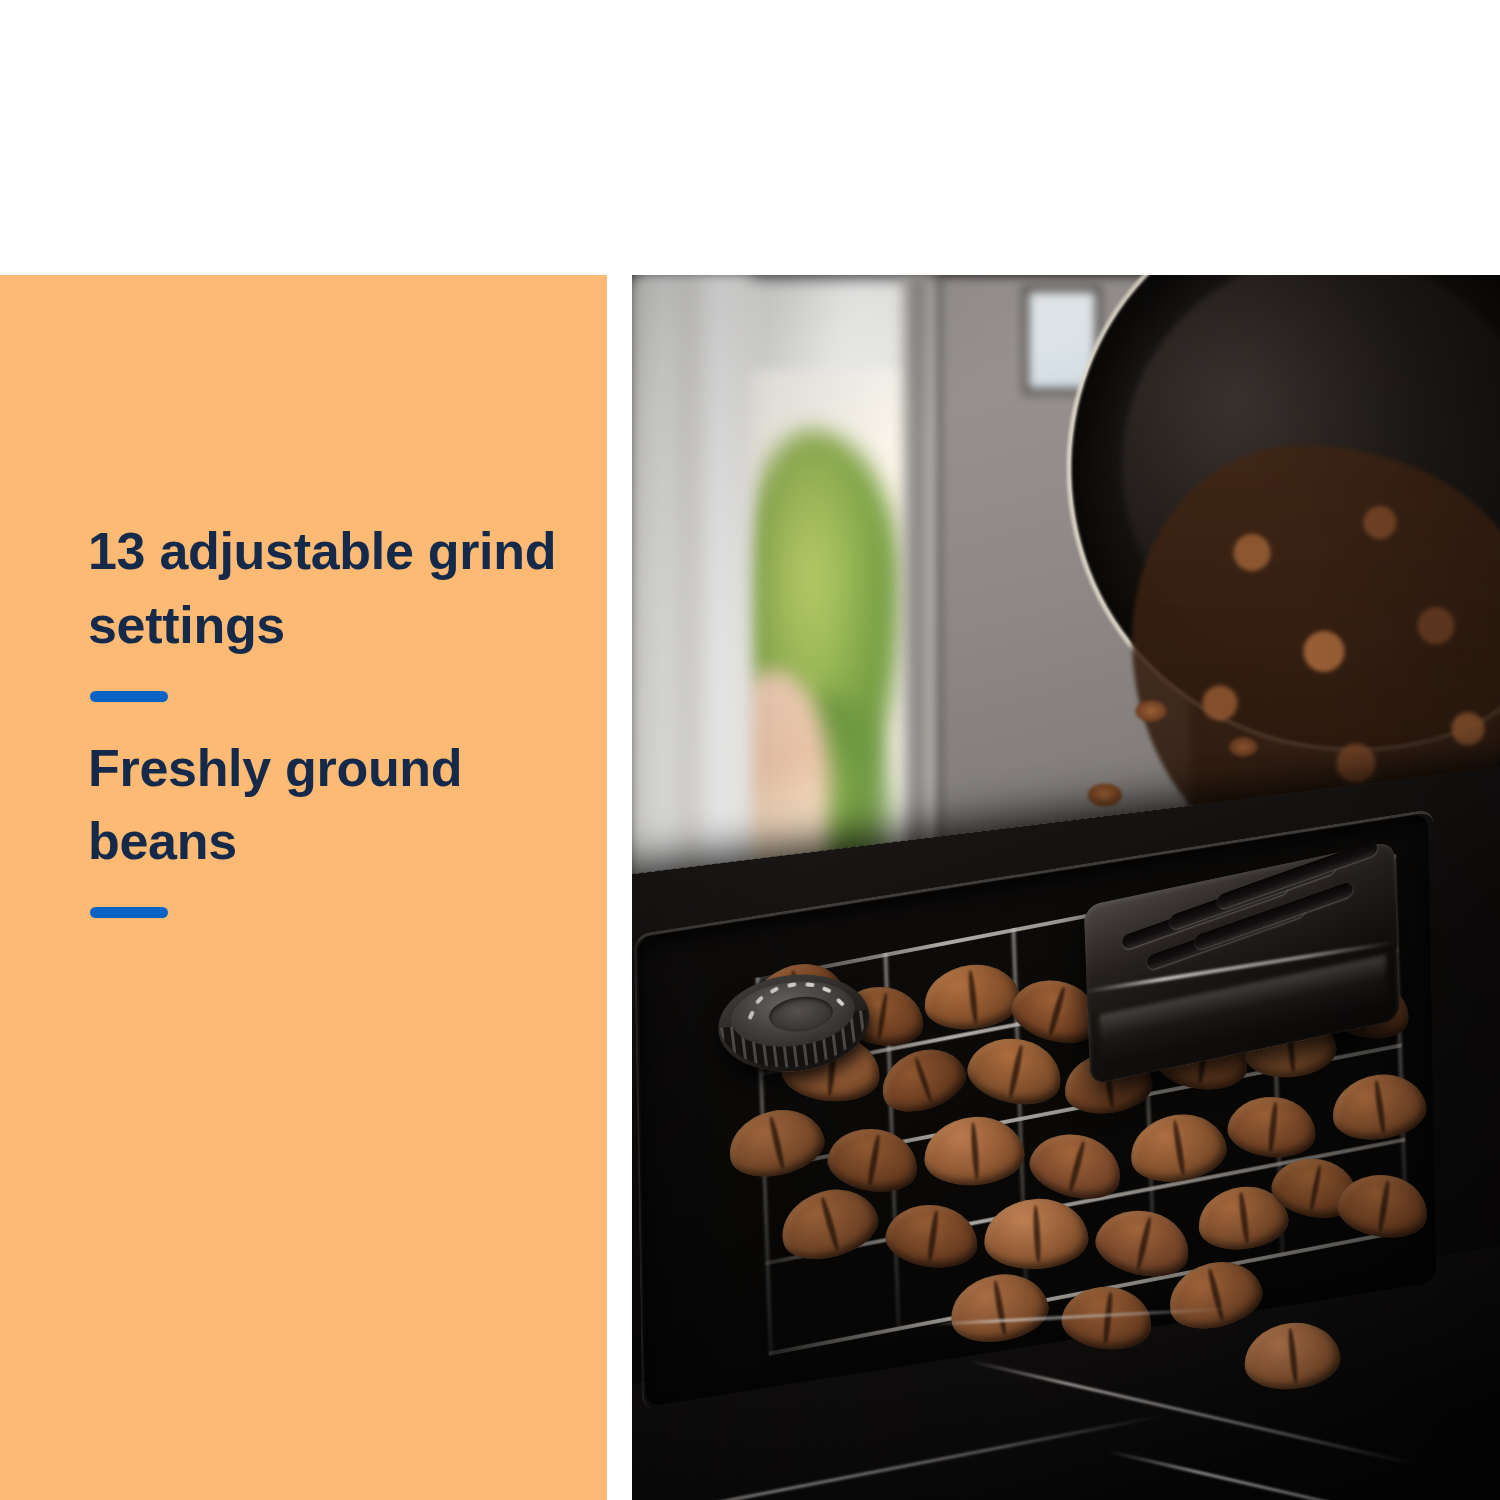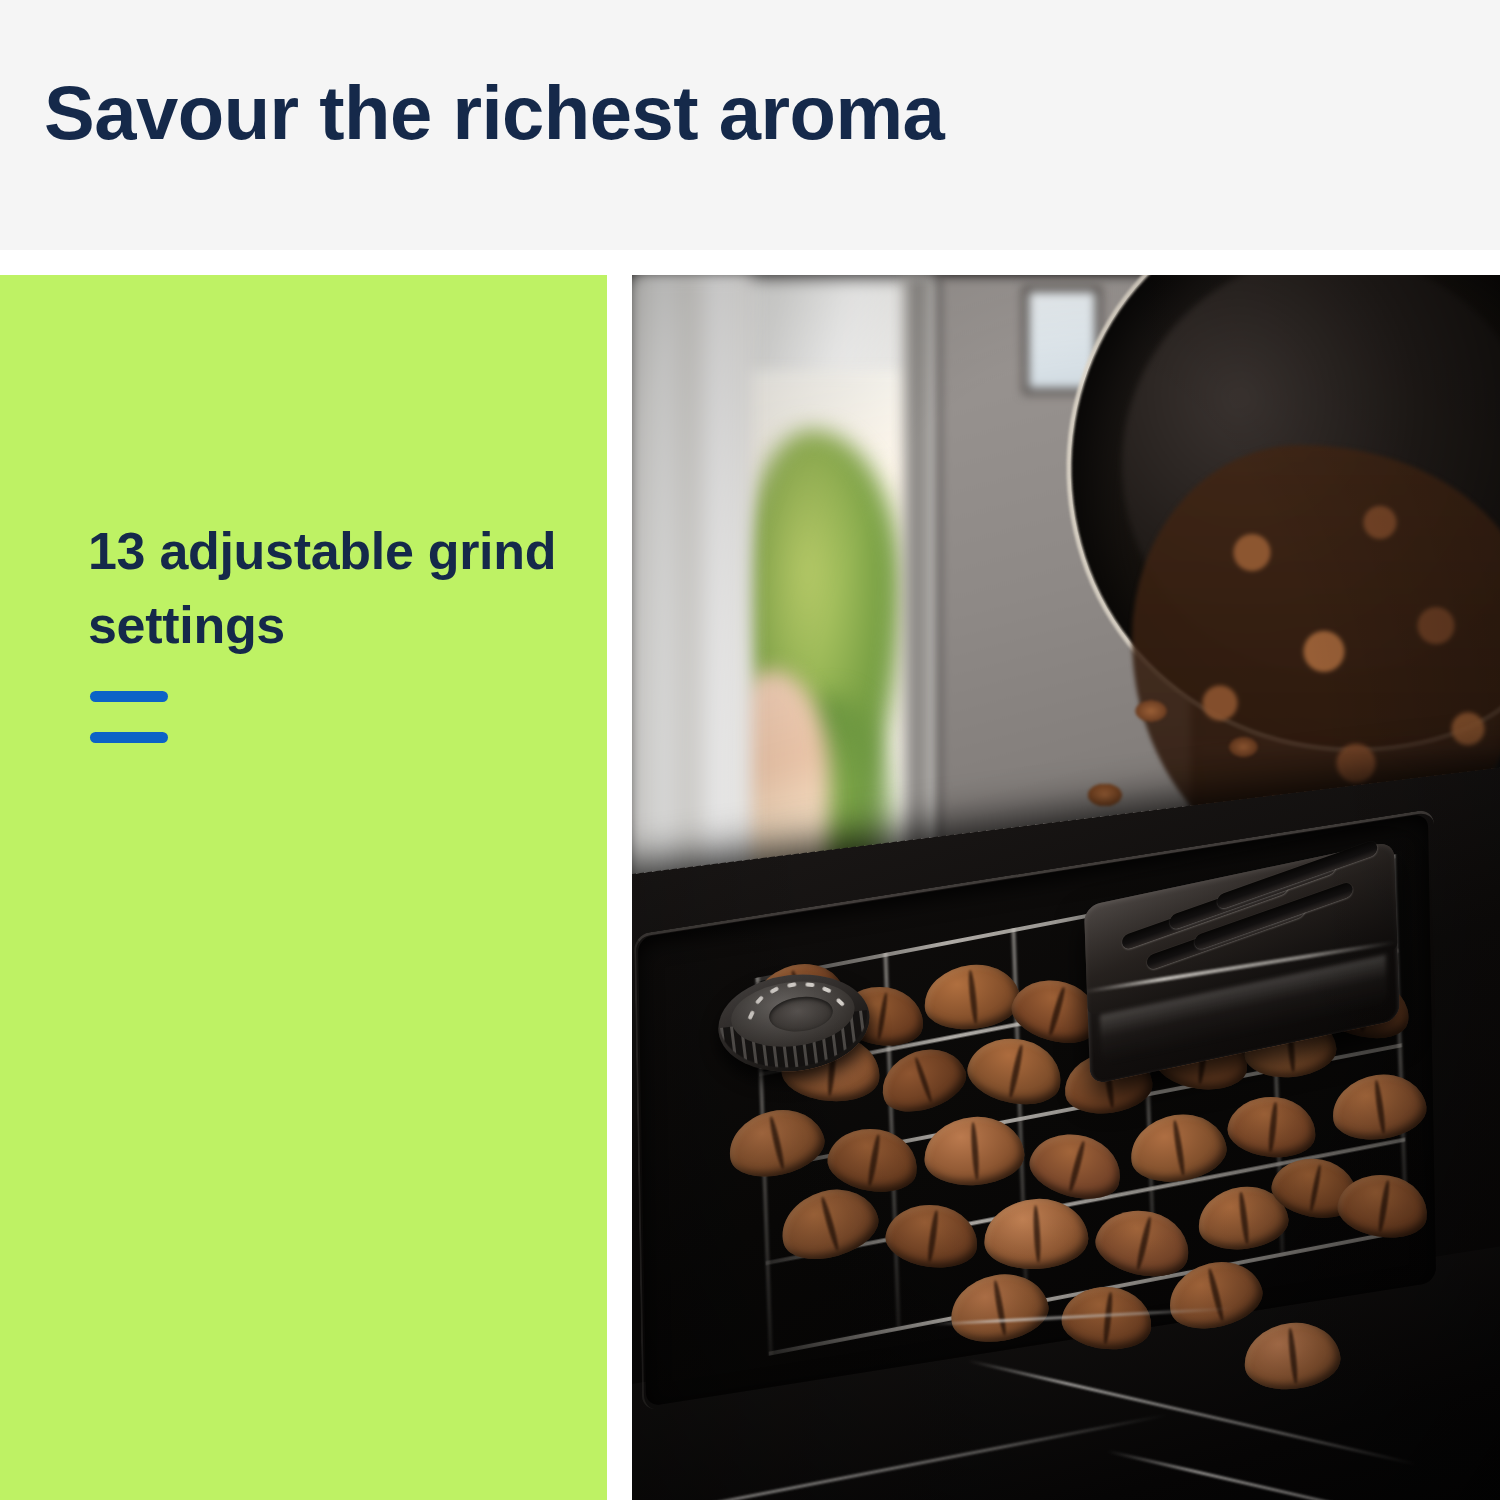--- a/index.html
+++ b/index.html
@@ -40,21 +40,21 @@
     white-space: nowrap;
   }
 
   
   .left-panel {
     position: absolute;
     left: 0;
     top: 275px;
     width: 607px;
     height: 1225px;
-    background: #bef264;
+    background: #fdba74;
   }
   .feature-list {
     position: absolute;
     left: 88px;
     top: 240px;
     width: 470px;
   }
   .feature-item {
     color: #15294a;
     font-size: 52px;
@@ -459,32 +459,30 @@
     inset: 0;
     background: radial-gradient(ellipse at 50% 42%, rgba(0,0,0,0) 42%, rgba(0,0,0,.22) 78%, rgba(0,0,0,.42) 100%);
     pointer-events: none;
   }
 </style>
 </head>
 <body>
 
 <div class="page">
 
-  <div class="header-band">
-    <div class="page-title">Savour the richest aroma</div>
-  </div>
 
   <div class="left-panel">
 
     <div class="feature-list">
 
       <div class="feature-item">13 adjustable grind settings</div>
 
       <div class="divider"></div>
 
+      <div class="feature-item">Freshly ground beans</div>
 
       <div class="divider"></div>
 
     </div>
 
   </div>
 
   <div class="photo-panel">
     <div class="photo-stage">
 

